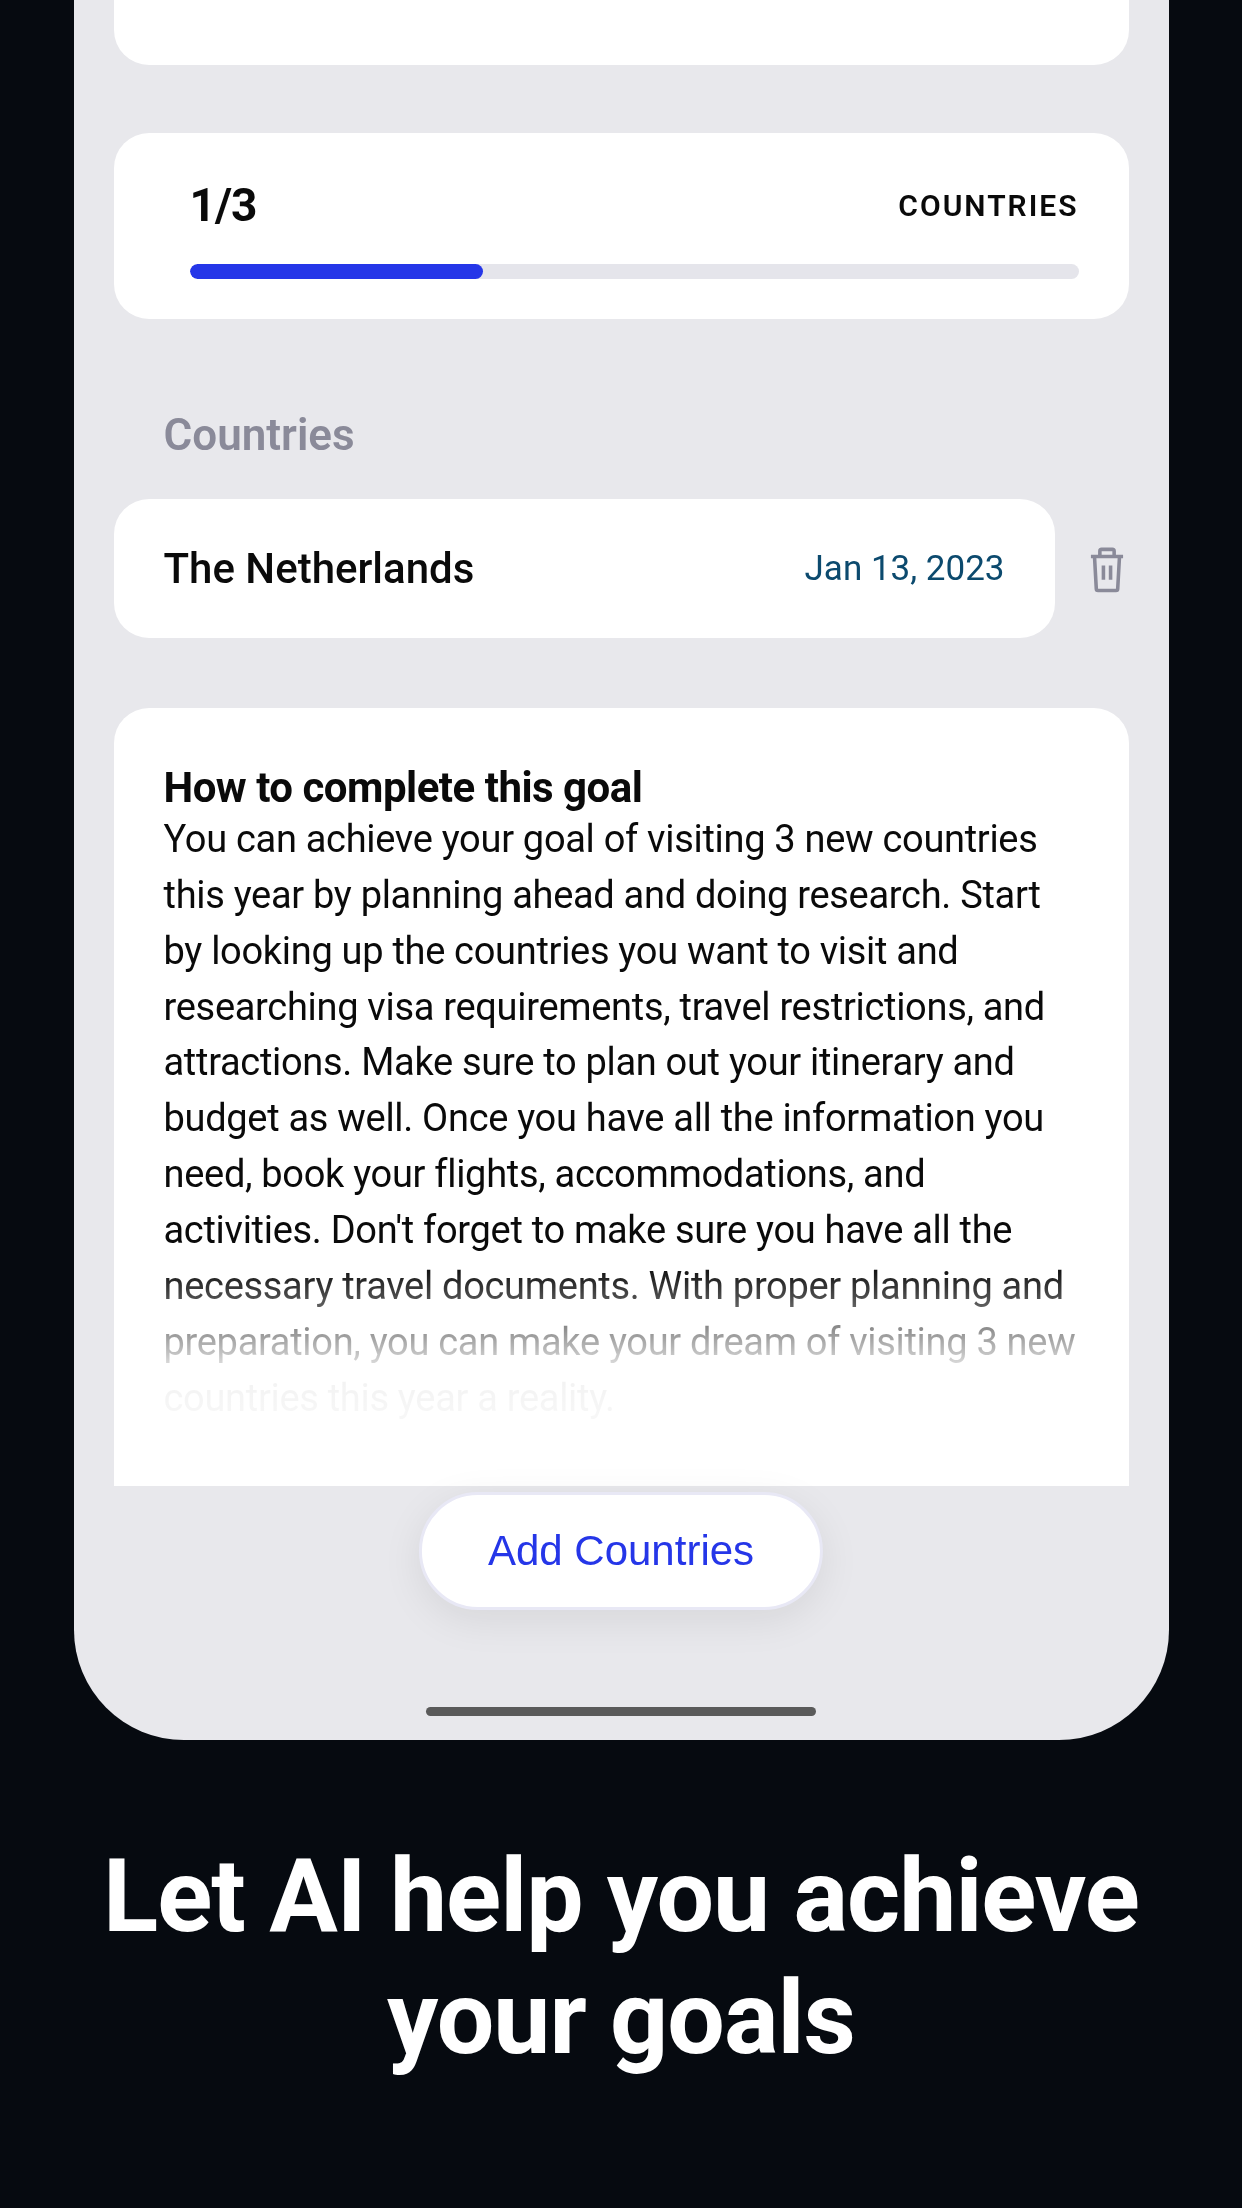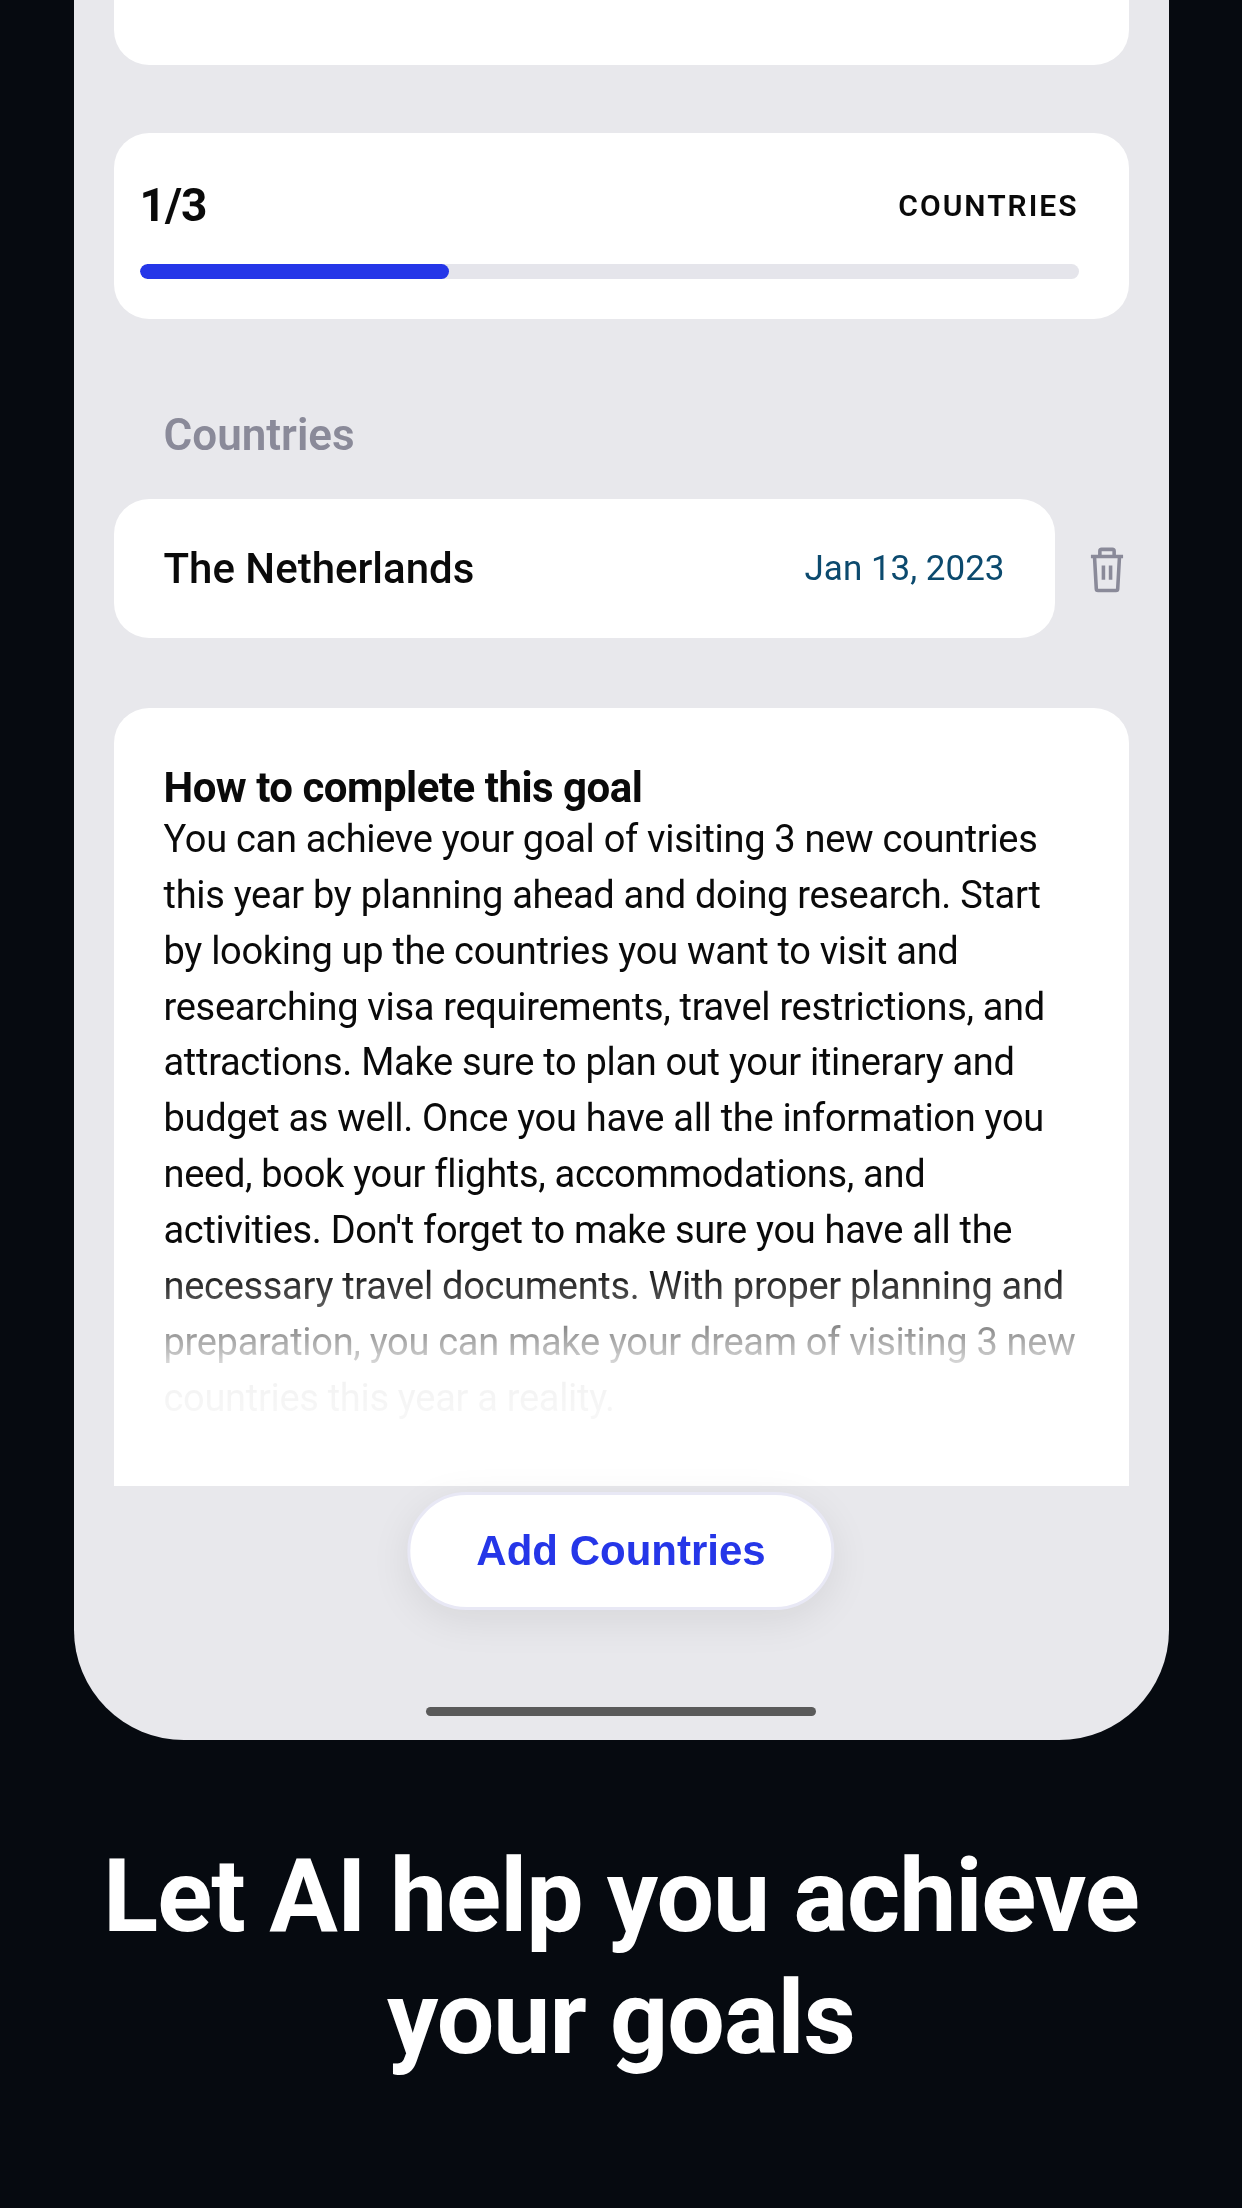--- a/index.html
+++ b/index.html
@@ -30,21 +30,21 @@
     .peek-card {
       background: #fff;
       border-radius: 0 0 35px 35px;
       height: 65px;
       margin-bottom: 68px;
     }
     
     .progress-card {
       background: #fff;
       border-radius: 35px;
-      padding: 45px 50px 40px 26px;
+      padding: 45px 50px 40px 76px;
       margin-bottom: 90px;
     }
     
     .progress-header {
       display: flex;
       justify-content: space-between;
       align-items: center;
       margin-bottom: 32px;
     }
     
@@ -161,21 +161,21 @@
     .add-button {
       position: absolute;
       bottom: 130px;
       left: 50%;
       transform: translateX(-50%);
       background: #fff;
       border: 3px solid #e8e8f5;
       border-radius: 60px;
       padding: 32px 66px;
       font-size: 42px;
-      font-weight: 700;
+      font-weight: 400;
       color: #2536e8;
       cursor: pointer;
       box-shadow: 0 10px 40px rgba(0,0,0,0.08);
       z-index: 10;
     }
     
     .home-indicator {
       position: absolute;
       bottom: 24px;
       left: 50%;

